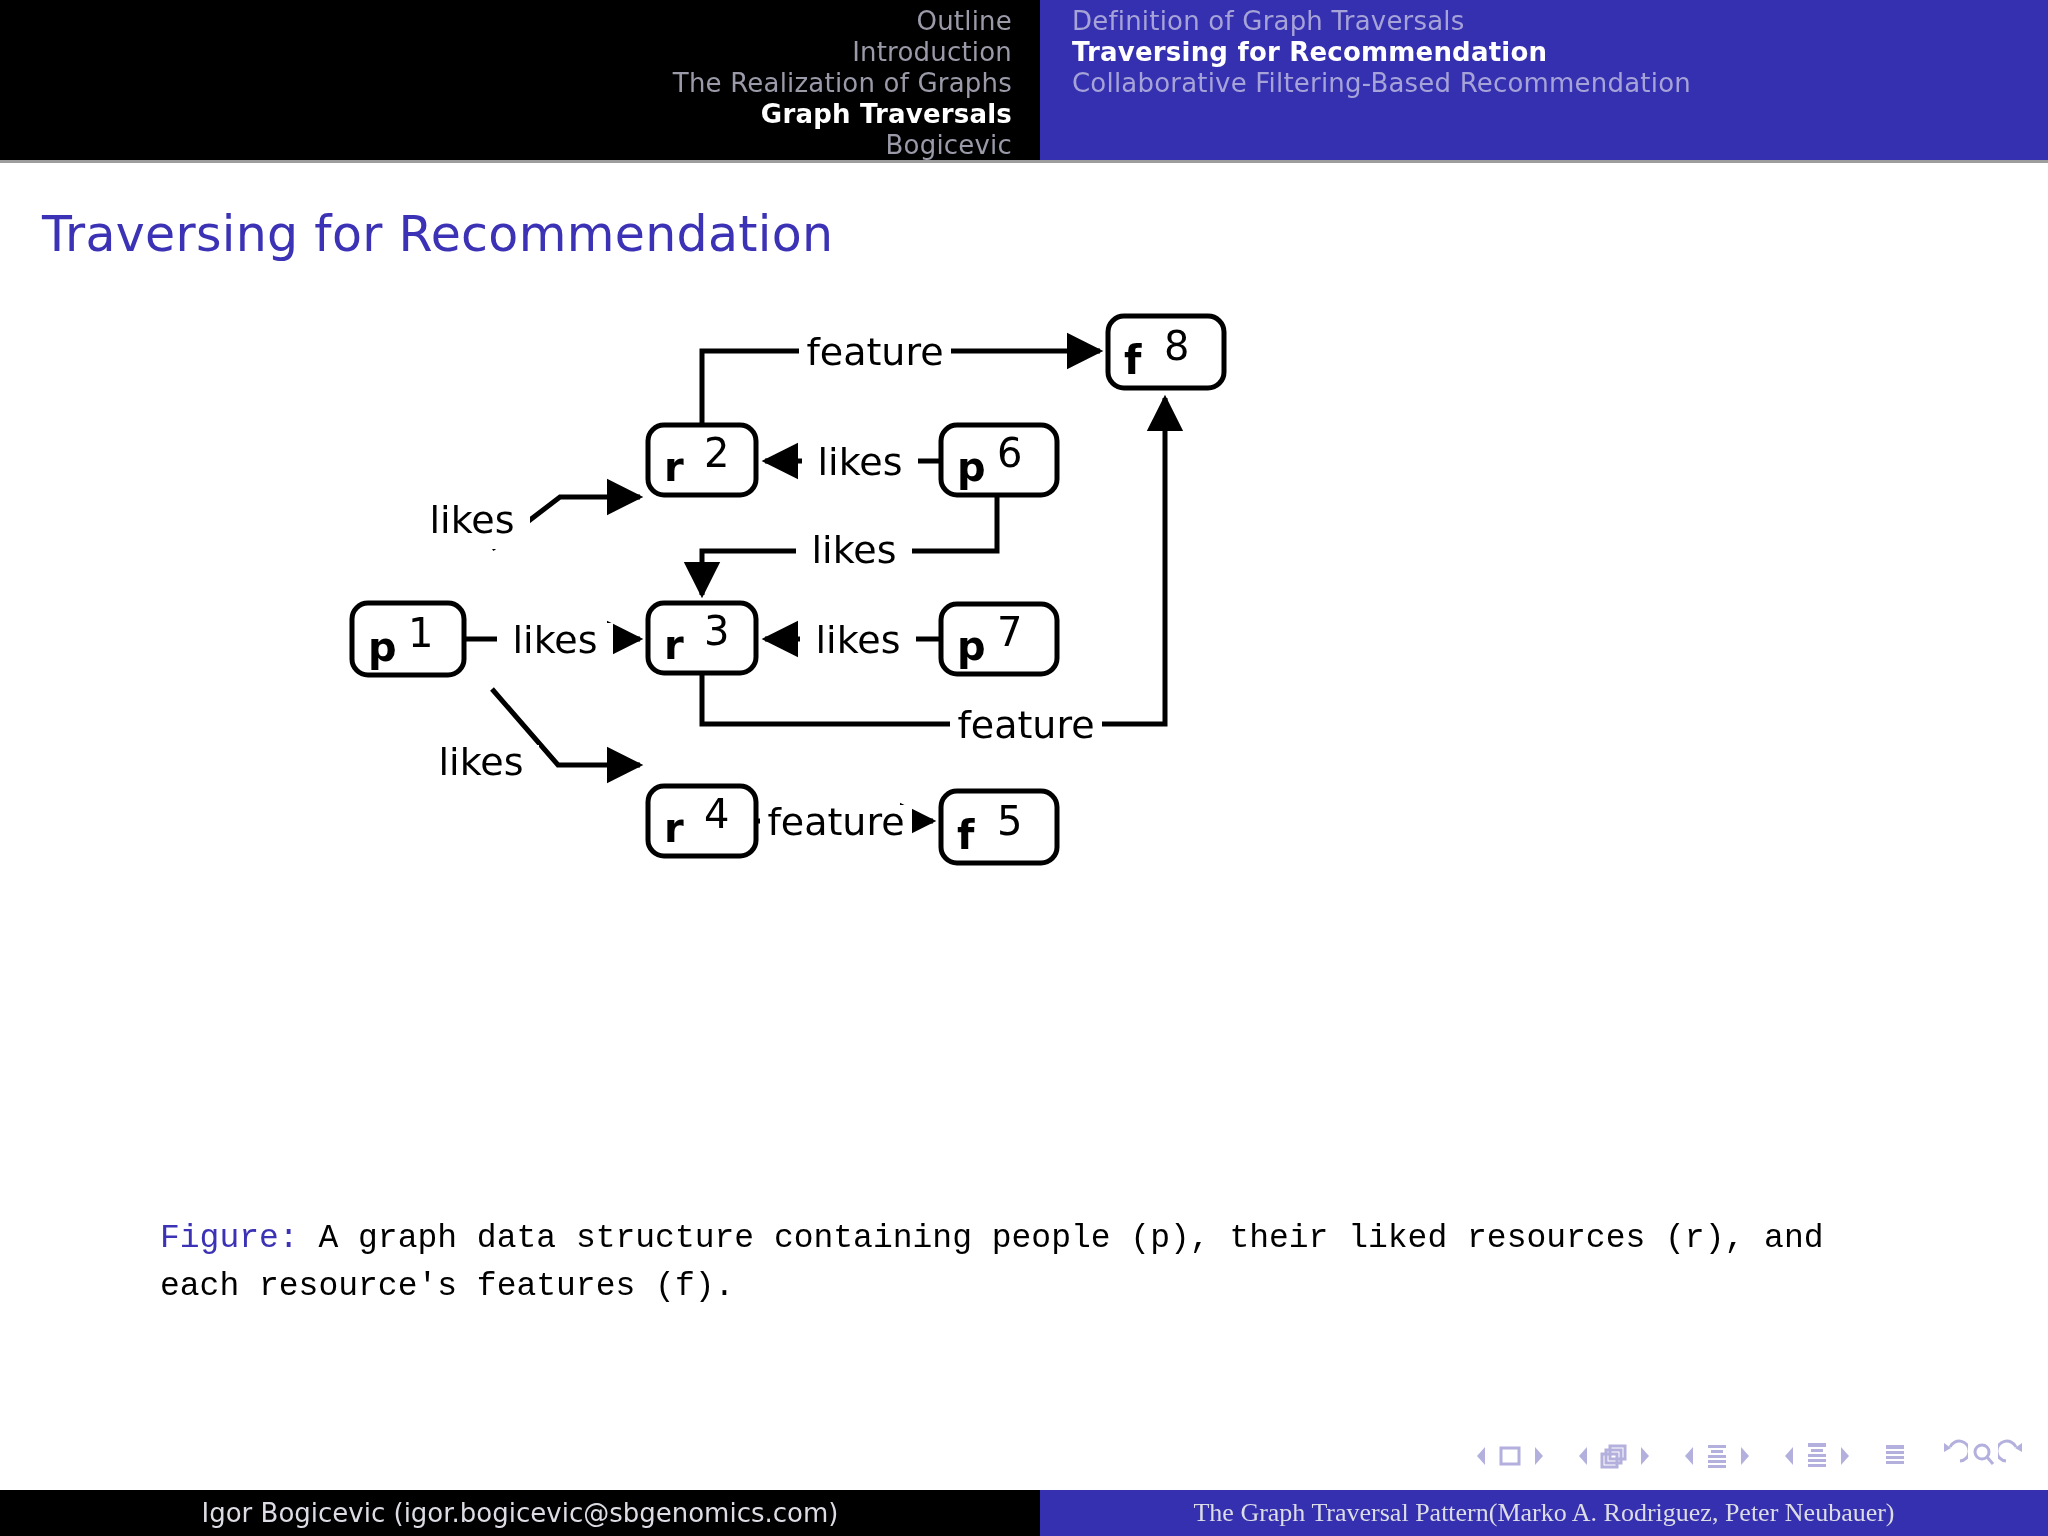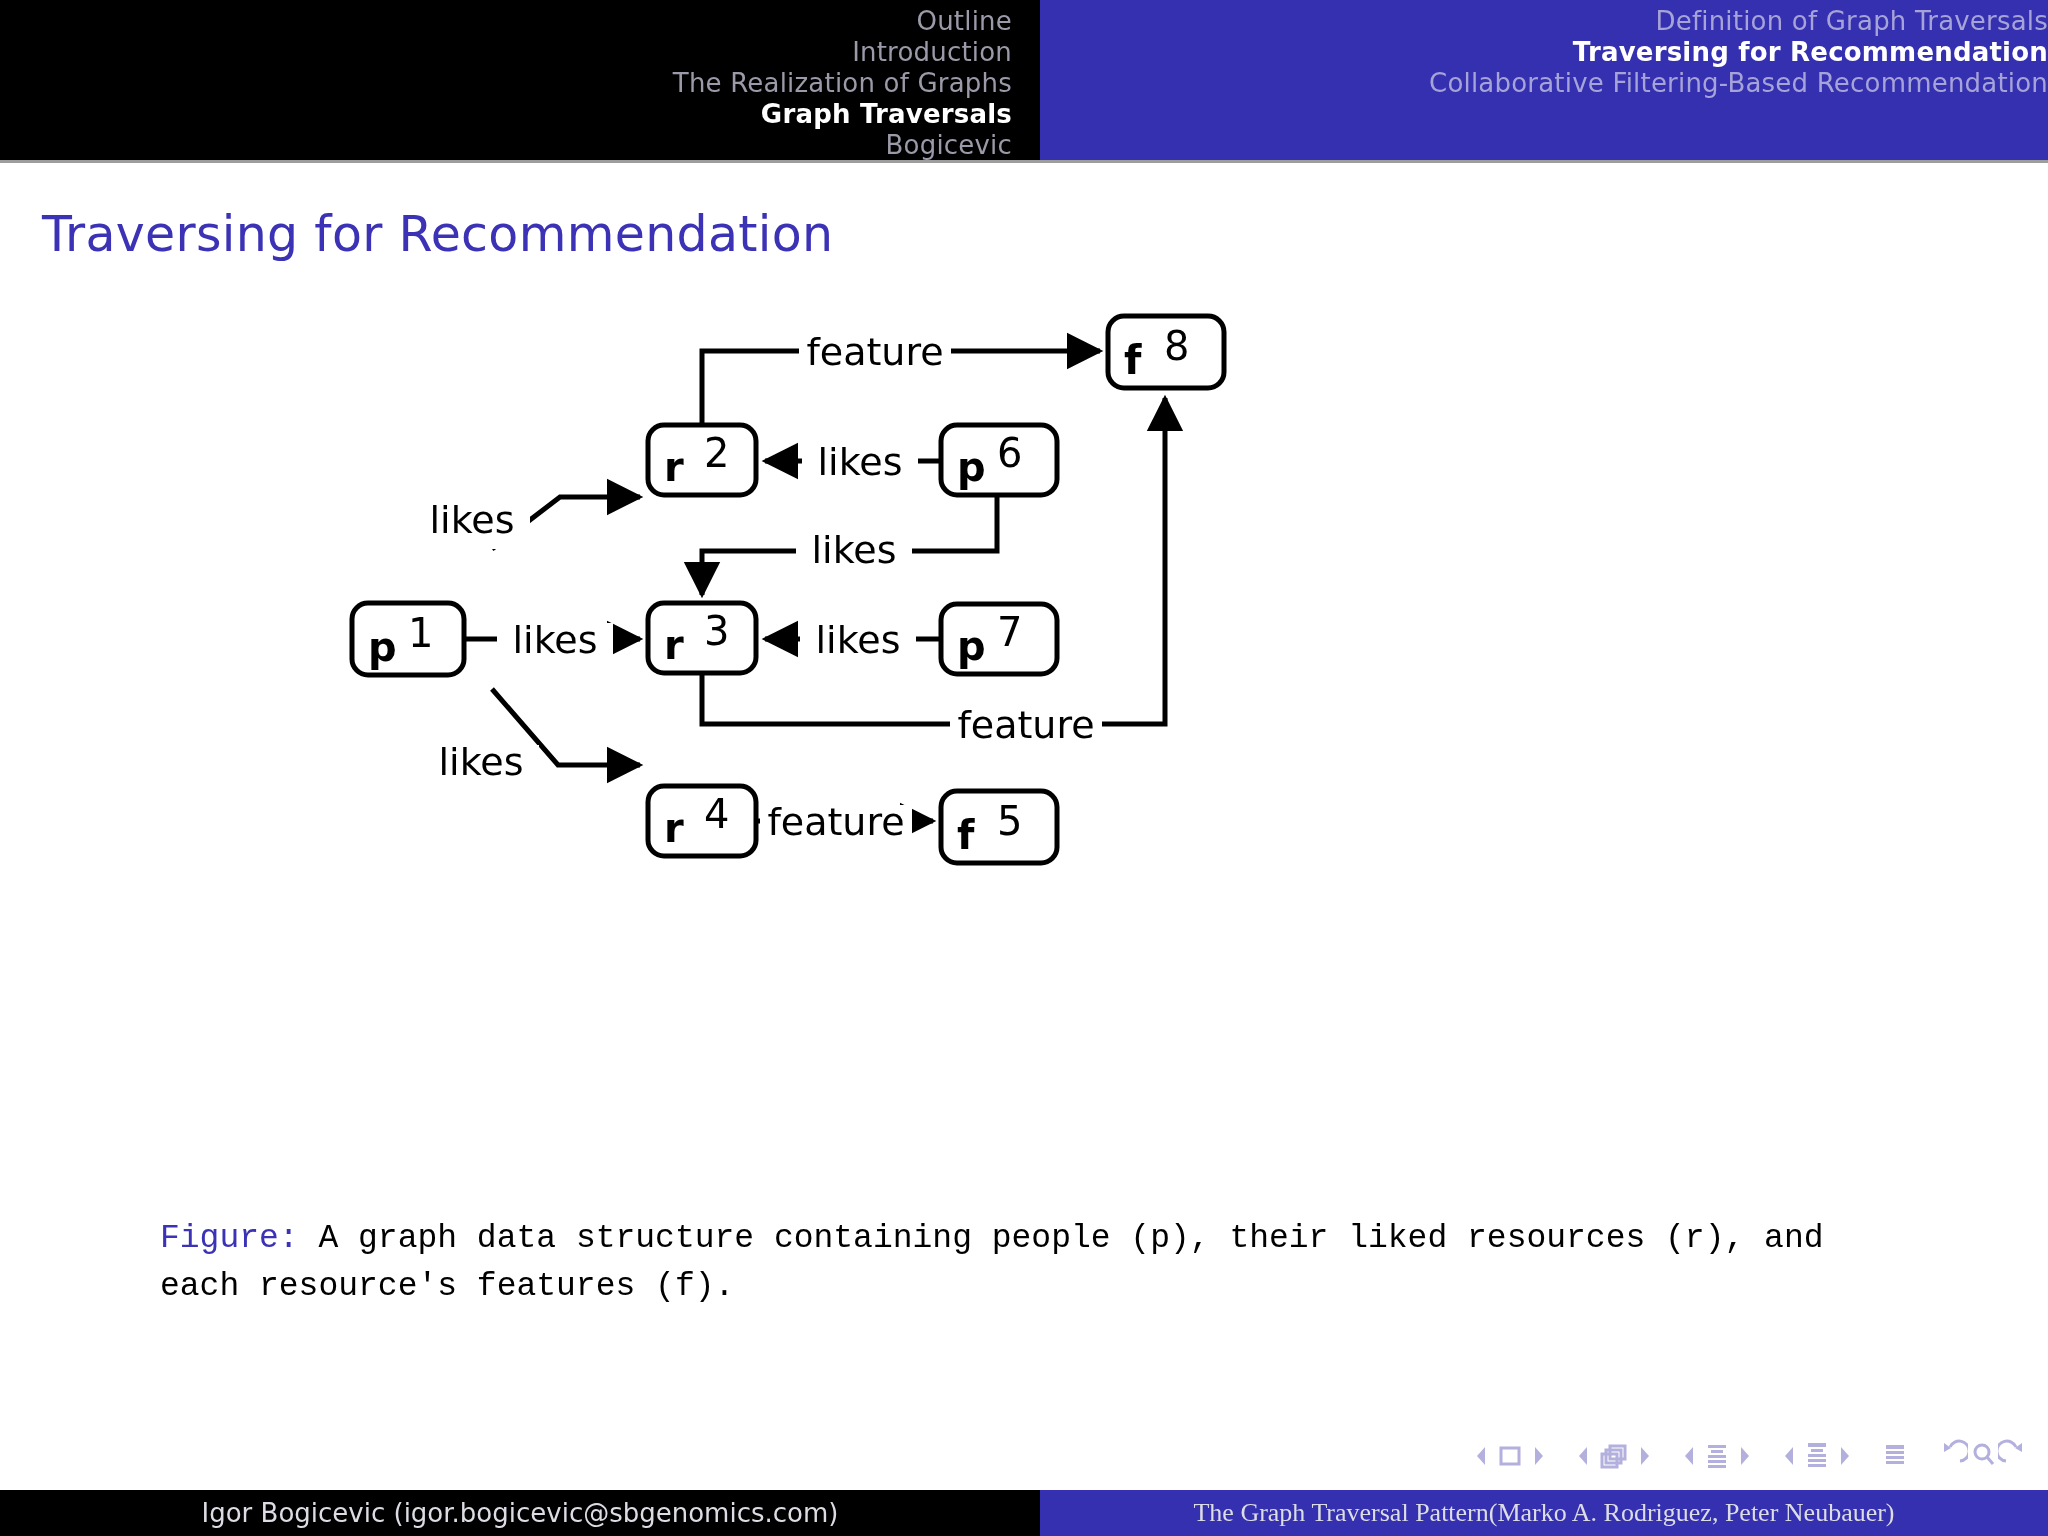--- a/index.html
+++ b/index.html
@@ -35,21 +35,21 @@
     justify-content: flex-start;
   }
   .headbar-right {
     width: 1008px;
     height: 160px;
     background: #3530b0;
     box-sizing: border-box;
     padding: 6px 0 0 32px;
     display: flex;
     flex-direction: column;
-    align-items: flex-end;
+    align-items: flex-start;
     justify-content: flex-start;
   }
   .nav-entry {
     font-size: 26px;
     line-height: 31px;
     color: #9a9aa8;
     white-space: nowrap;
     letter-spacing: 0.2px;
   }
   .headbar-right .nav-entry { color: #a6a3d8; }

